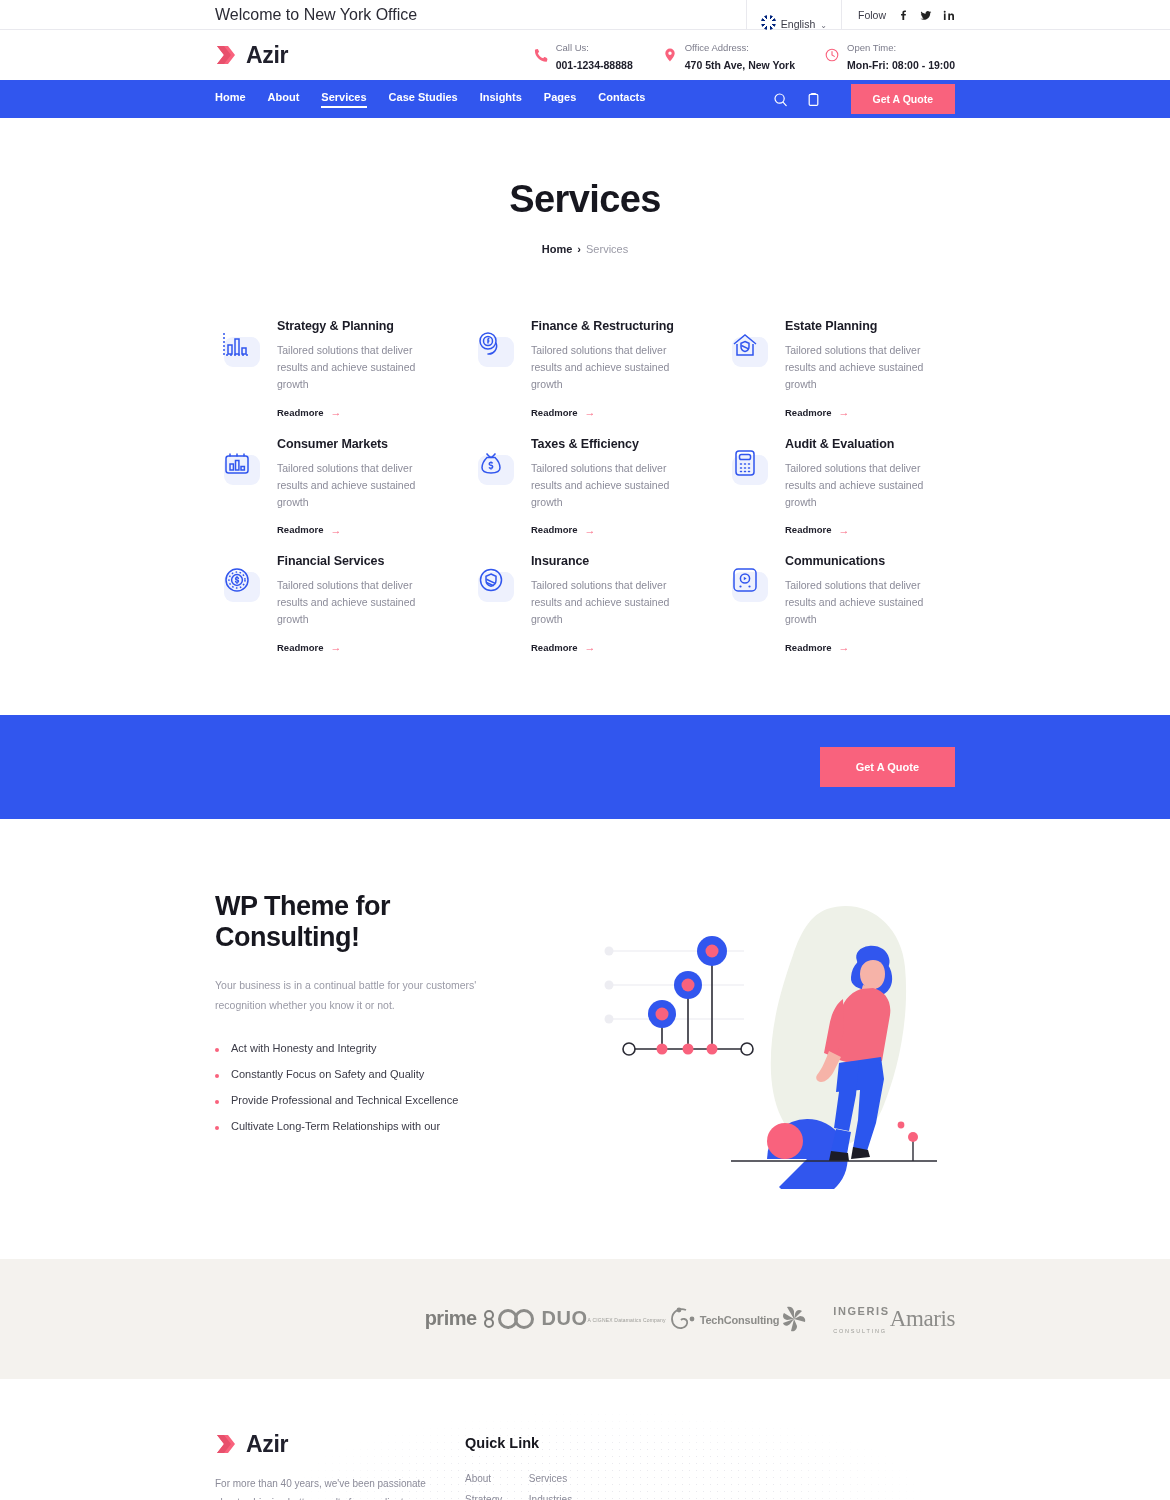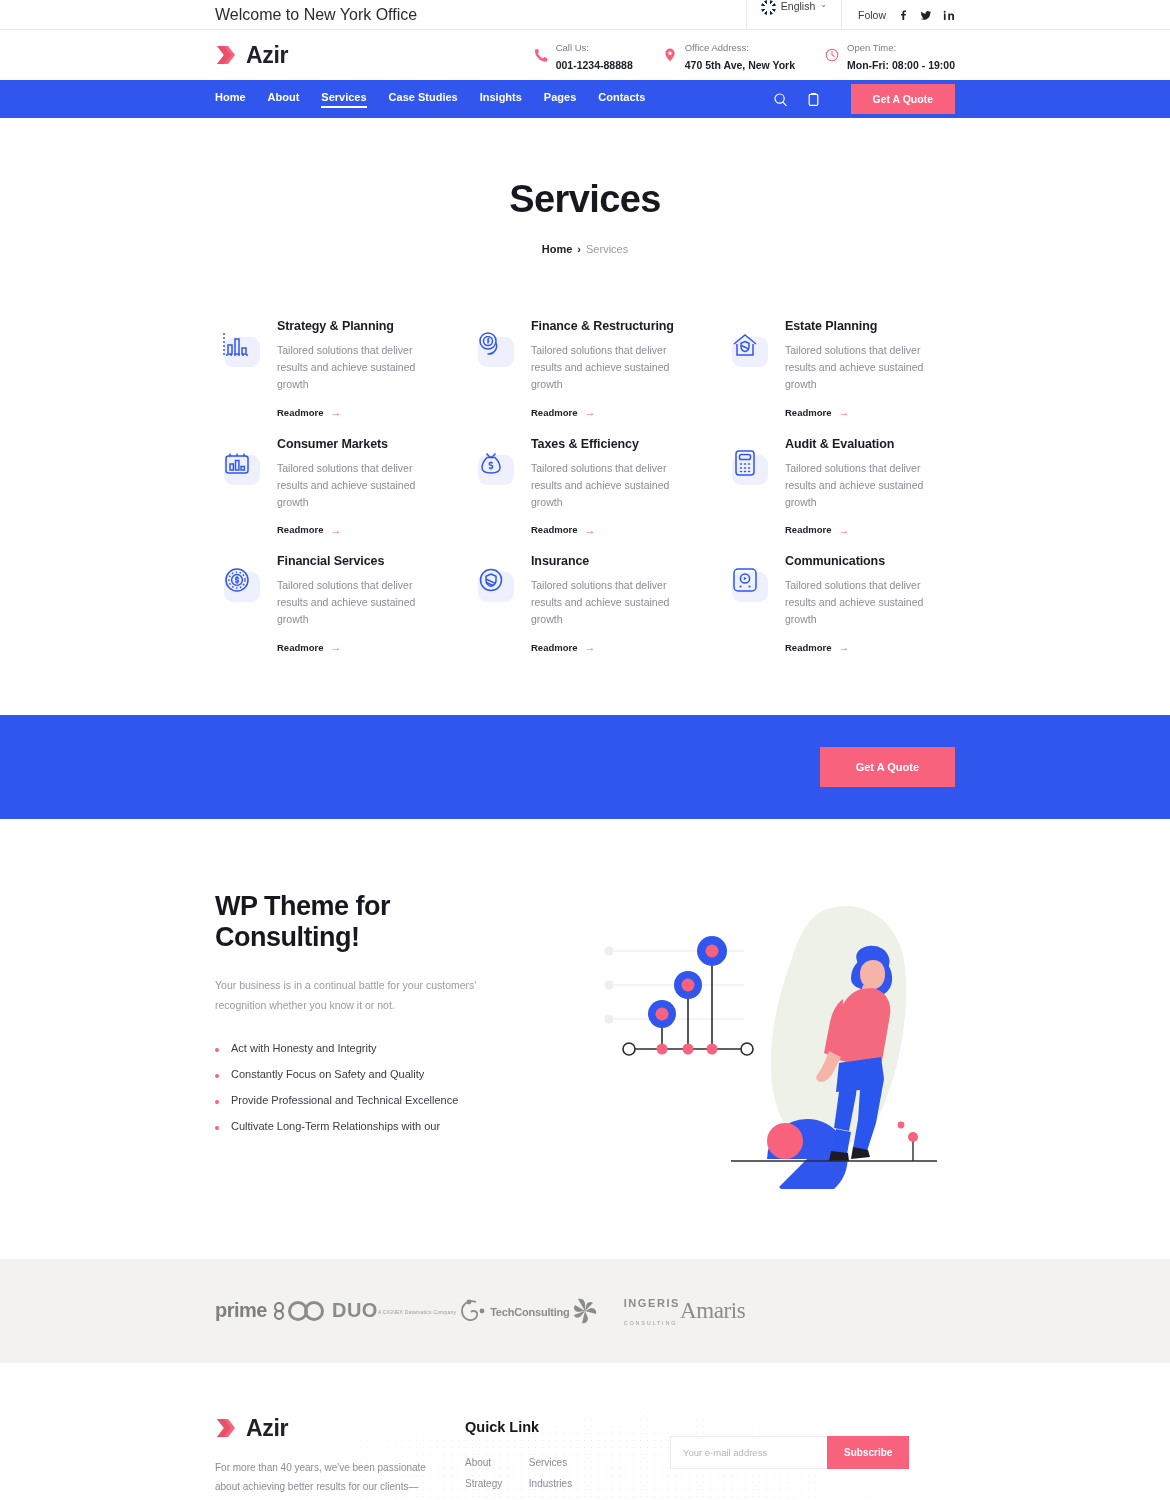--- a/index.html
+++ b/index.html
@@ -15,21 +15,21 @@
   
   .topbar {
     height: 30px;
     border-bottom: 1px solid #e9e9ee;
     display: flex;
     align-items: center;
   }
   .topbar-inner { width: 740px; margin: 4px auto; display: flex; align-items: center; height: 30px; gap: 32px; }
   .topbar-right { margin-left: auto; display: flex; align-items: center; height: 30px; }
   .lang {
-    display: flex; align-items: flex-start; gap: 5px;
+    display: flex; align-items: flex-end; gap: 5px;
     padding: 0 14px; height: 30px;
     border-left: 1px solid #e9e9ee;
     border-right: 1px solid #e9e9ee;
     font-size: 10.5px; color: #3a3a46;
   }
   .flag {
     width: 15px; height: 15px; border-radius: 50%;
     background:
       linear-gradient(0deg, transparent 41%, #fff 41%, #fff 59%, transparent 59%),
       linear-gradient(90deg, transparent 41%, #fff 41%, #fff 59%, transparent 59%),
@@ -128,21 +128,21 @@
     font-size: 11px; color: #3a3a46; padding: 7px 0 7px 16px; position: relative;
   }
   .wp-list li::before {
     content: ""; position: absolute; left: 0; top: 13px;
     width: 4px; height: 4px; border-radius: 50%; background: #f9627d;
   }
   .wp-right { flex: 1; display: flex; align-items: flex-start; justify-content: flex-end; padding-top: 8px; }
 
   
   .logos { background: #f4f2ee; padding: 26px 0; }
-  .logos-inner { width: 740px; margin: 8px auto; display: flex; align-items: center; justify-content: flex-start; }
+  .logos-inner { width: 740px; margin: 16px auto; display: flex; align-items: center; justify-content: flex-end; }
   .brand { display: flex; align-items: center; justify-content: center; color: #8e8e8a; }
   .brand-prime { font-size: 20px; font-weight: 700; color: #7f7f7c; display: flex; align-items: center; gap: 4px; letter-spacing: -.5px; }
   .brand-duo { text-align: center; }
   .brand-duo .main { display: flex; align-items: center; gap: 5px; font-size: 20px; font-weight: 700; color: #8c8c89; letter-spacing: .5px; }
   .brand-duo .sub { font-size: 5px; color: #9b9b97; margin-top: 3px; letter-spacing: .2px; }
   .brand-tech { text-align: center; color: #8c8c89; }
   .brand-tech .name { font-size: 11px; font-weight: 700; margin-top: 2px; letter-spacing: -.2px; }
   .brand-ing { display: flex; align-items: center; gap: 24px; }
   .brand-ing .t1 { font-size: 11px; font-weight: 700; color: #8c8c89; letter-spacing: 1.6px; }
   .brand-ing .t2 { font-size: 5.5px; color: #9b9b97; letter-spacing: 1.8px; }
@@ -650,22 +650,18 @@
             <li>Services</li>
             <li>Industries</li>
             <li>Case Studies</li>
             <li>Shop</li>
 
           </ul>
         </div>
       </div>
 
       <div class="f-col-sub">
-        <div class="f-form">
-          <input class="f-input" type="text" placeholder="Your e-mail address" style="">
-          <button class="btn-sub">Subscribe</button>
-        </div>
 
       </div>
     </div>
   </div>
 
 </div>
 
 </body></html>

